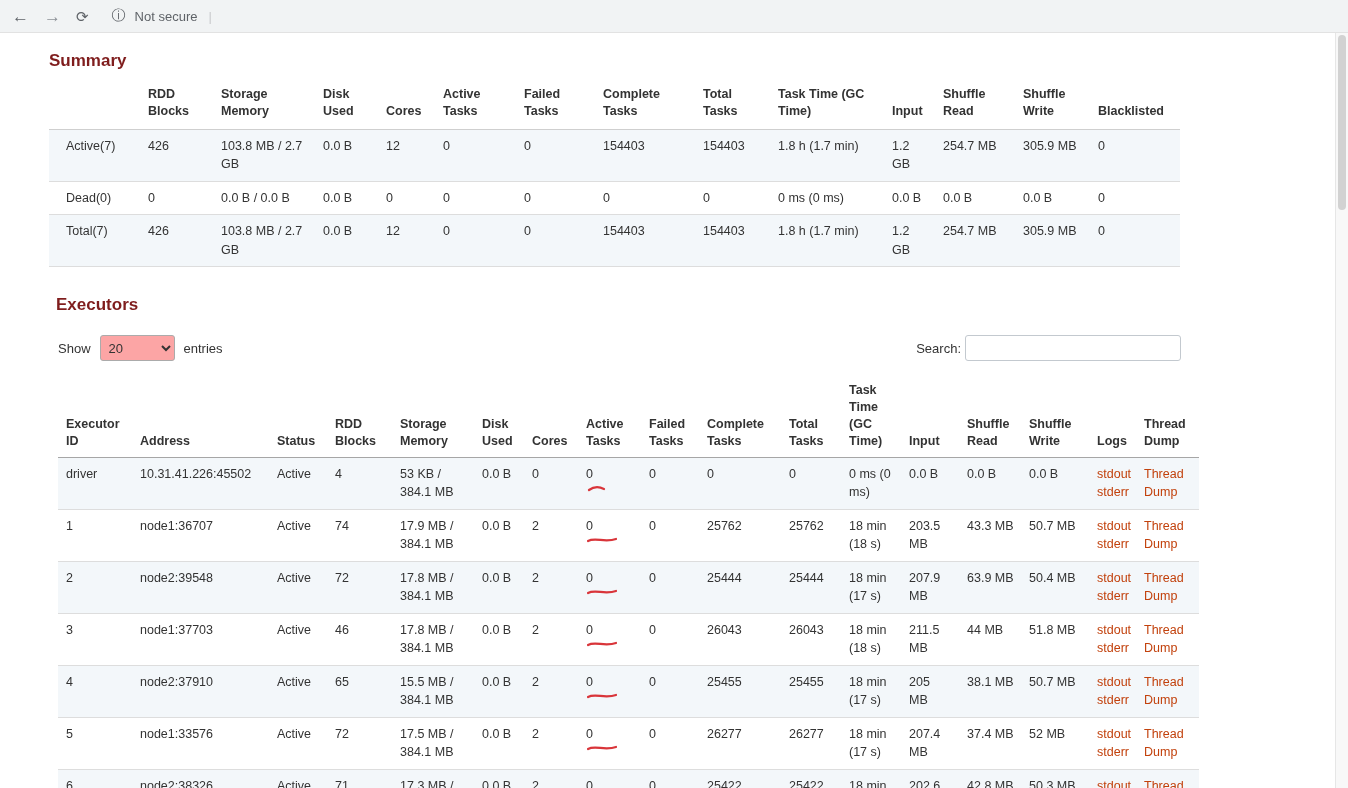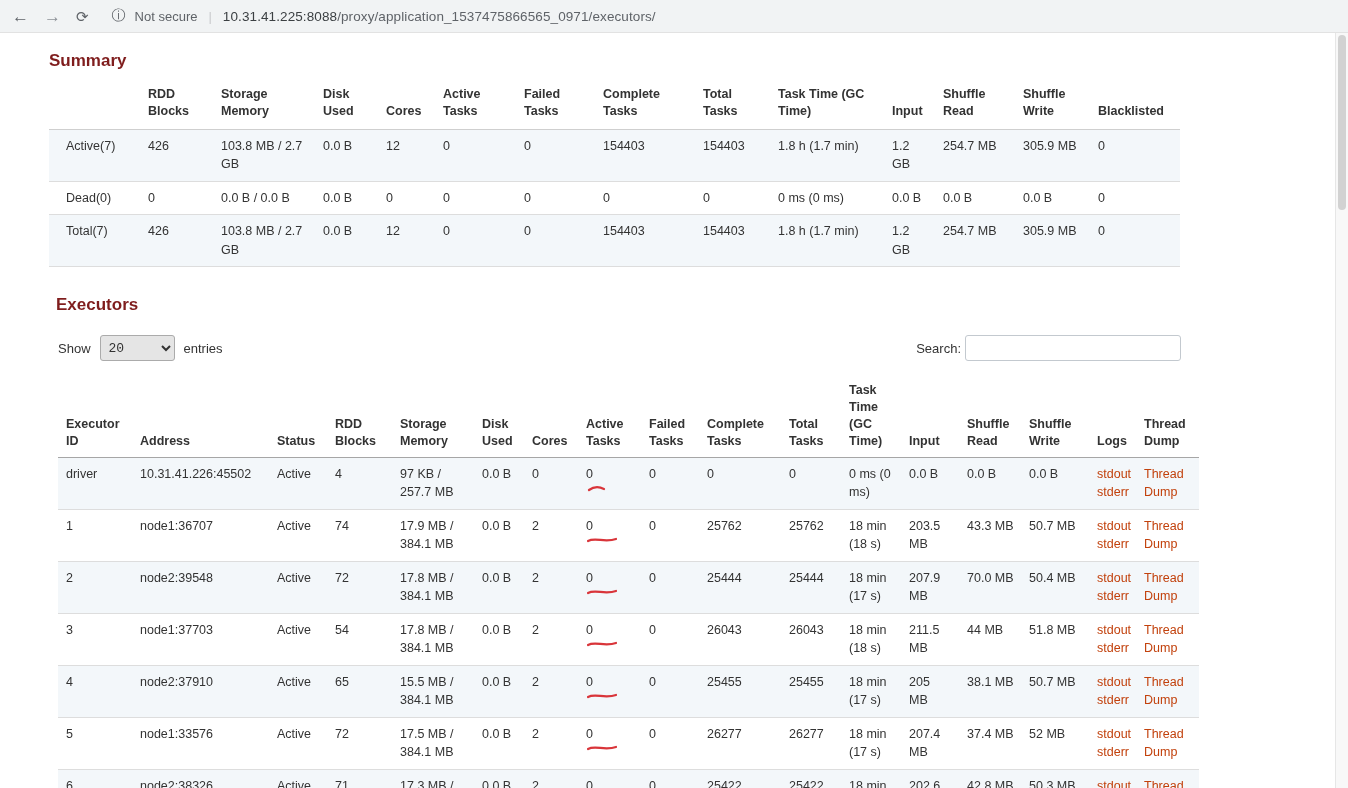--- a/index.html
+++ b/index.html
@@ -65,41 +65,40 @@
   .red-mark { display: block; margin: 1px 0 0 1px; }
 
   
   .controls {
     width: 1123px; margin: 20px 0 16px 9px;
     display: flex; justify-content: space-between; align-items: center;
   }
   .length-control { display: flex; align-items: center; gap: 9px; }
   #entries-select {
     width: 75px; height: 26px; font-size: 13px; color: #333;
-    border: 1px solid #ababab; border-radius: 3px; background: #e5e5e5; padding: 2px 4px;
-    font-family: Liberation Mono, monospace;
+    border: 1px solid #ababab; border-radius: 3px; background: #fca5a5; padding: 2px 4px;
+    font-family: Liberation Sans, sans-serif;
   }
   .search-control { display: flex; align-items: center; gap: 4px; }
   #search-input {
     width: 216px; height: 26px; border: 1px solid #c3c9cf; border-radius: 3px;
     padding: 2px 8px; font-size: 13px; font-family: "Liberation Sans", sans-serif;
     outline: none; background: #fff;
   }
 </style>
 </head>
 <body>
 
 <div class="toolbar">
   <span class="nav-icon">←</span>
   <span class="nav-icon fwd">→</span>
   <span class="nav-icon reload">⟳</span>
   <span class="info-icon">ⓘ</span>
   <span class="not-secure">Not secure</span>
   <span class="divider">|</span>
-  <span class="url"><span class="host">10.31.41.225:8088</span><span class="path">/proxy/application_1537475866565_0971/executors/</span></span>
 </div>
 
 <div class="content">
 
   <h2 class="section-title">Summary</h2>
 
   <table id="summary-table">
     <colgroup>
         <col style="width: 91px;">
         <col style="width: 73px;">
@@ -240,21 +239,21 @@
           <th>Logs</th>
           <th>Thread Dump</th>
         </tr>
       </thead>
     <tbody>
         <tr>
           <td class="nowrap">driver</td>
           <td class="nowrap">10.31.41.226:45502</td>
           <td class="nowrap">Active</td>
           <td class="nowrap">4</td>
-          <td>97 KB / 257.7 MB</td>
+          <td>53 KB / 384.1 MB</td>
           <td class="nowrap">0.0 B</td>
           <td class="nowrap">0</td>
           <td class="nowrap"><span>0</span><svg width="20" height="9" class="red-mark">
               <path d="M2 6 Q 9 1 17 5" stroke="#d9353a" stroke-width="2.2" fill="none" stroke-linecap="round"></path>
             </svg></td>
           <td class="nowrap">0</td>
           <td class="nowrap">0</td>
           <td class="nowrap">0</td>
           <td>0 ms (0 ms)</td>
           <td>0.0 B</td>
@@ -299,33 +298,33 @@
           <td class="nowrap">0.0 B</td>
           <td class="nowrap">2</td>
           <td class="nowrap"><span>0</span><svg width="30" height="9" class="red-mark">
               <path d="M1 5 C 8 1, 18 7, 29 3" stroke="#d9353a" stroke-width="2.2" fill="none" stroke-linecap="round"></path>
             </svg></td>
           <td class="nowrap">0</td>
           <td class="nowrap">25444</td>
           <td class="nowrap">25444</td>
           <td>18 min (17 s)</td>
           <td>207.9 MB</td>
-          <td class="nowrap">70.0 MB</td>
+          <td class="nowrap">63.9 MB</td>
           <td class="nowrap">50.4 MB</td>
           <td>
             <a class="log-link" href="#">stdout</a>
             <a class="log-link" href="#">stderr</a>
           </td>
           <td><a href="#">Thread Dump</a></td>
         </tr>
         <tr>
           <td class="nowrap">3</td>
           <td class="nowrap">node1:37703</td>
           <td class="nowrap">Active</td>
-          <td class="nowrap">54</td>
+          <td class="nowrap">46</td>
           <td>17.8 MB / 384.1 MB</td>
           <td class="nowrap">0.0 B</td>
           <td class="nowrap">2</td>
           <td class="nowrap"><span>0</span><svg width="30" height="9" class="red-mark">
               <path d="M1 5 C 8 1, 18 7, 29 3" stroke="#d9353a" stroke-width="2.2" fill="none" stroke-linecap="round"></path>
             </svg></td>
           <td class="nowrap">0</td>
           <td class="nowrap">26043</td>
           <td class="nowrap">26043</td>
           <td>18 min (18 s)</td>

